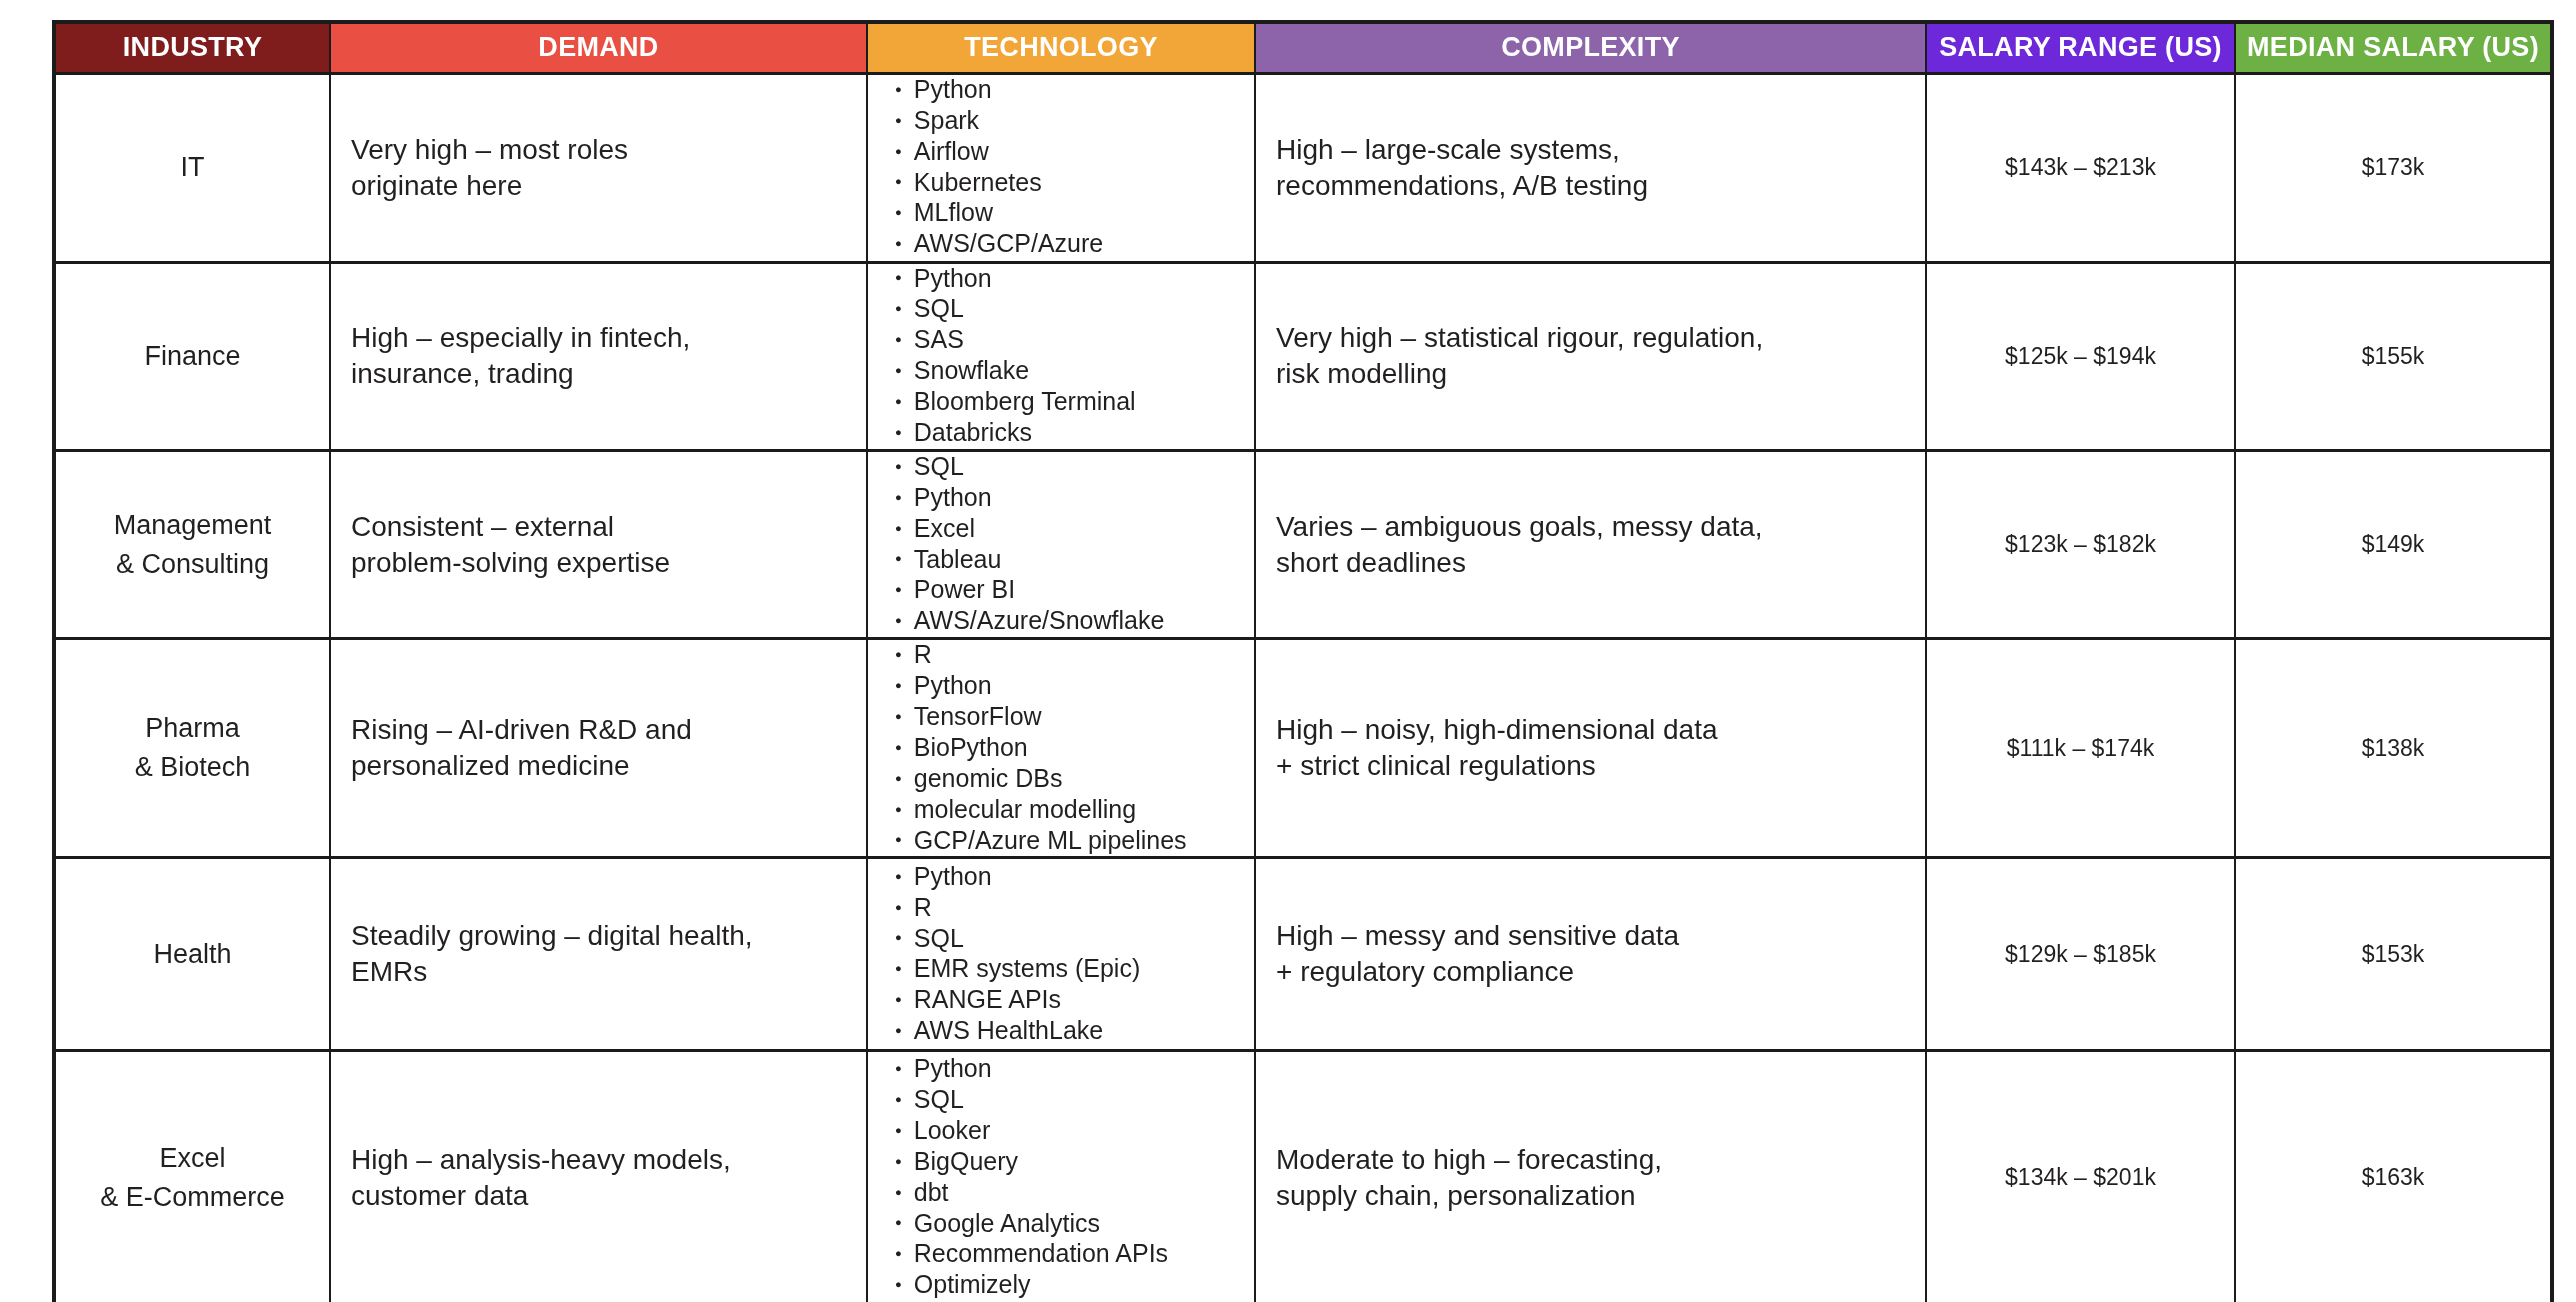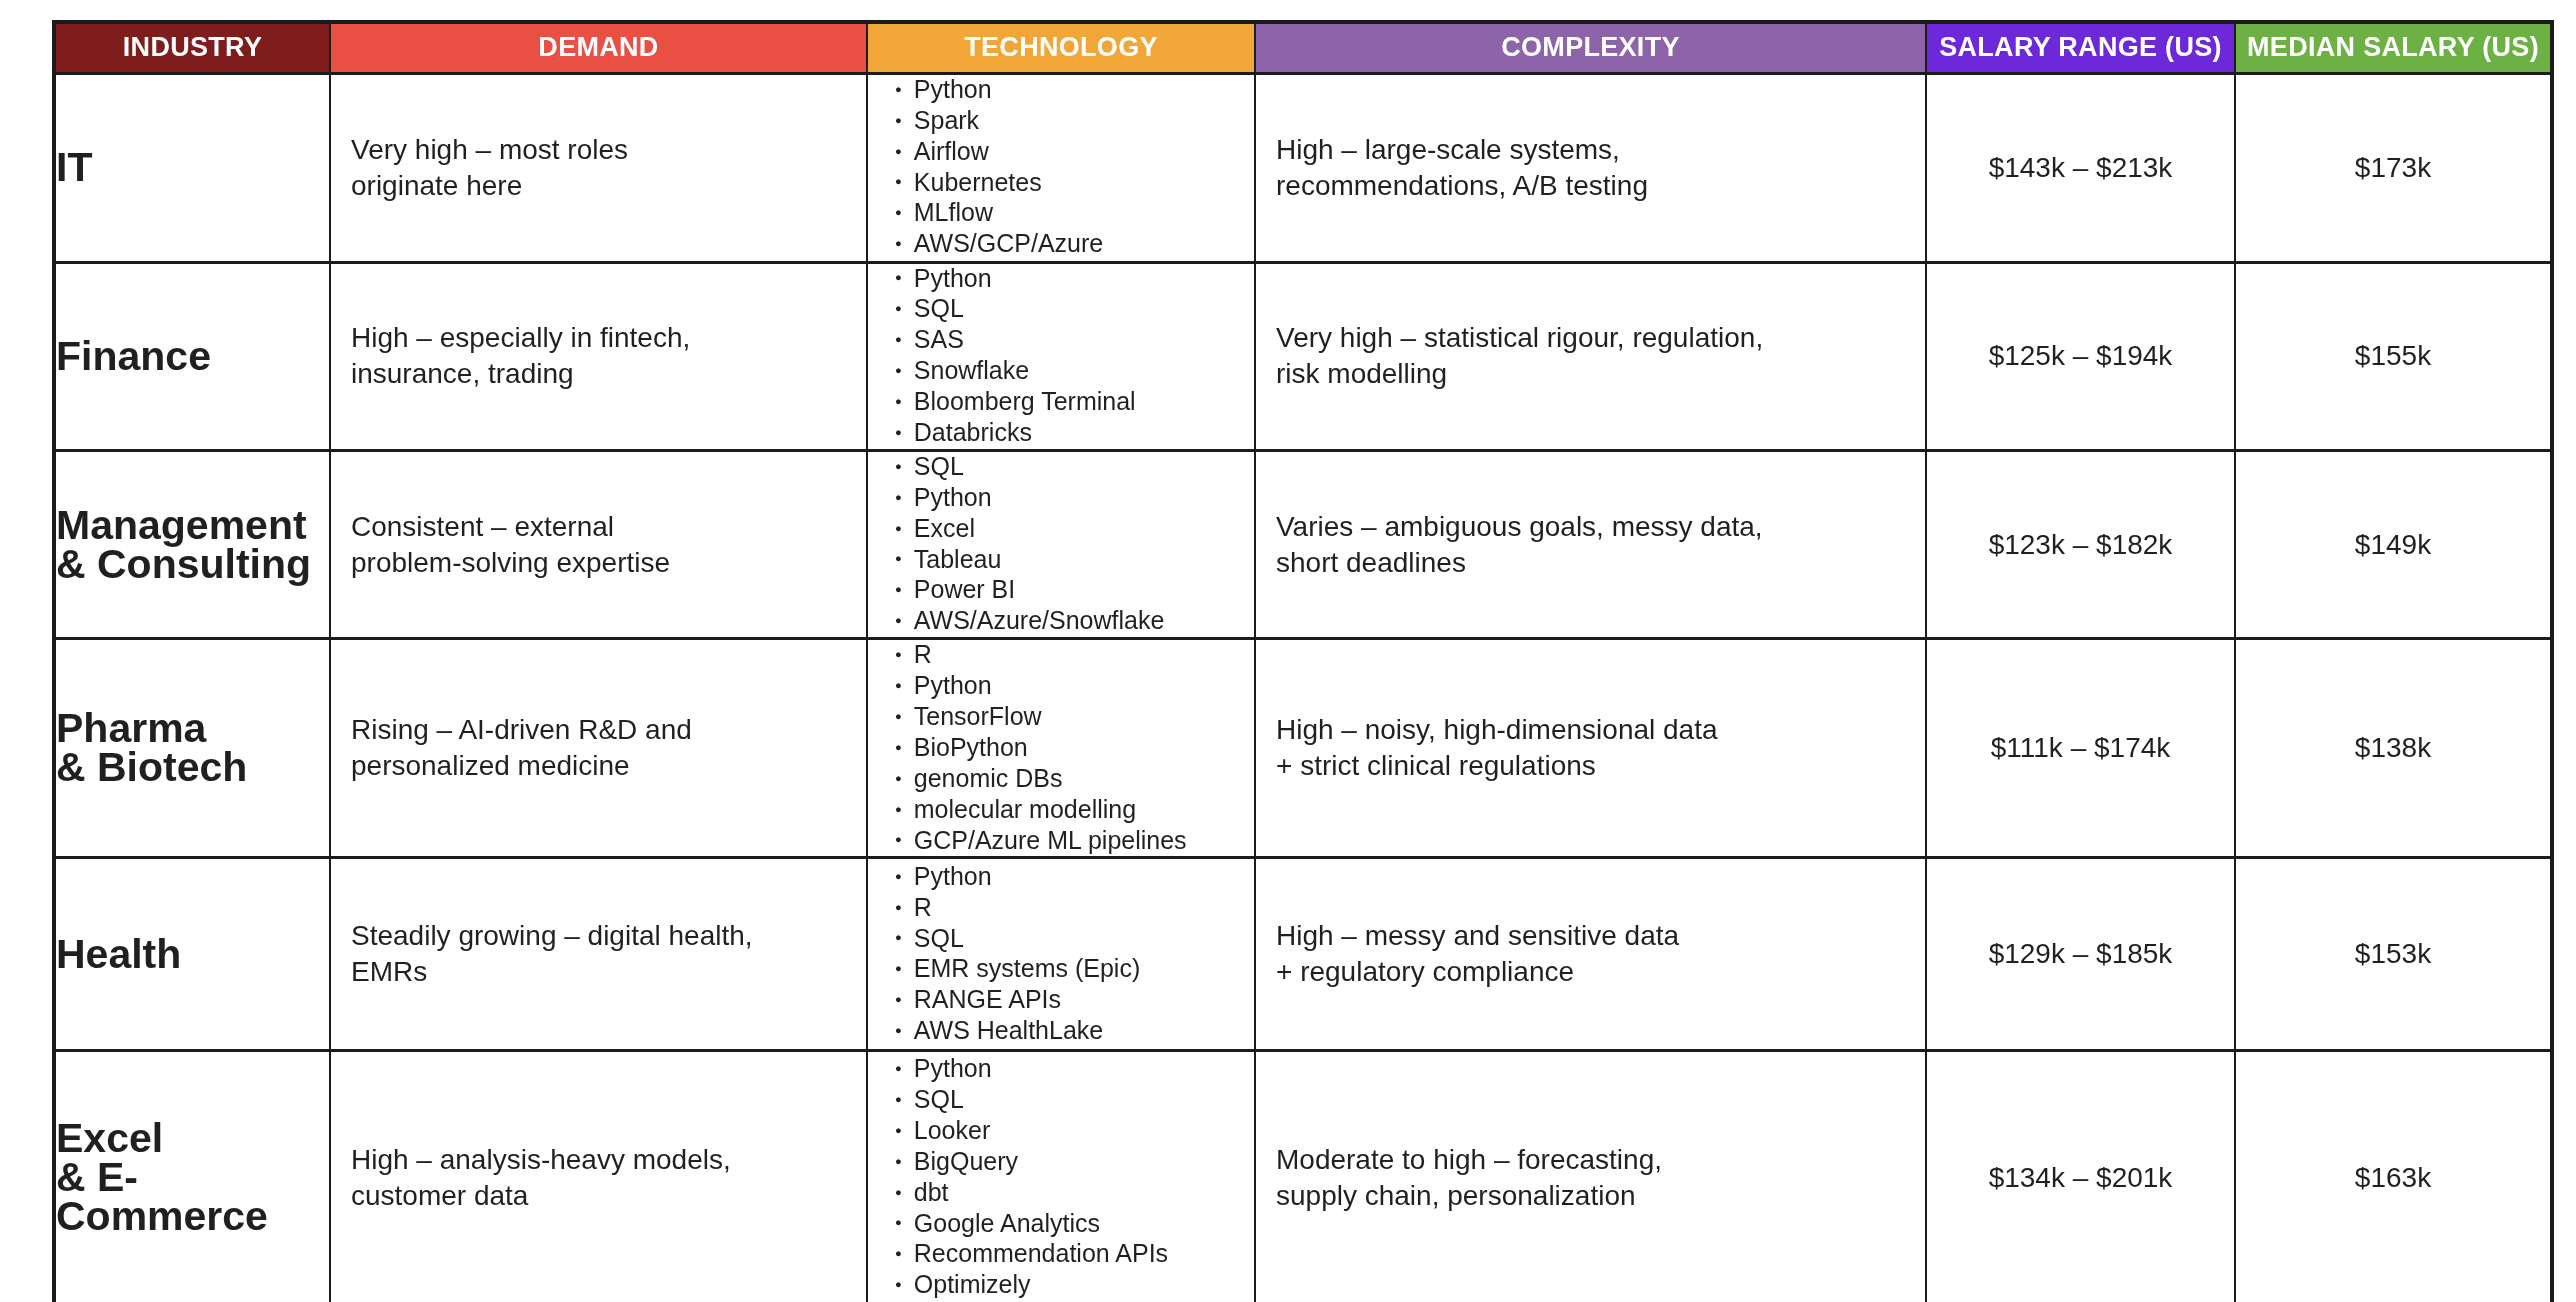--- a/index.html
+++ b/index.html
@@ -47,22 +47,23 @@
   tr.r6 { height: 254px; }
   th.hdr {
     color: #ffffff;
     font-size: 27px;
     font-weight: bold;
     text-transform: uppercase;
     text-align: center;
     letter-spacing: 0.3px;
   }
   td.c-industry {
-    font-weight: bold;
-    font-size: 41px;
+    text-align: center;
+    font-weight: normal;
+    font-size: 27px;
     line-height: 39px;
   }
   td.c-demand, td.c-complexity {
     font-size: 28px;
     line-height: 36px;
   }
   td.c-demand .pad, td.c-complexity .pad {
     padding-left: 20px;
     padding-right: 6.7px;
   }
@@ -80,21 +81,21 @@
   td.c-tech li::before {
     content: "●";
     font-size: 0.45em;
     display: inline-block;
     vertical-align: middle;
     transform: translateY(-0.15em);
     margin-right: 12px;
   }
   td.c-salary, td.c-median {
     text-align: center;
-    font-size: 28px;
+    font-size: 23px;
   }
 </style>
 </head>
 <body>
 
 <div class="table-wrap">
   <table class="info-table">
     <colgroup>
       <col class="c1">
         <col class="c2">

